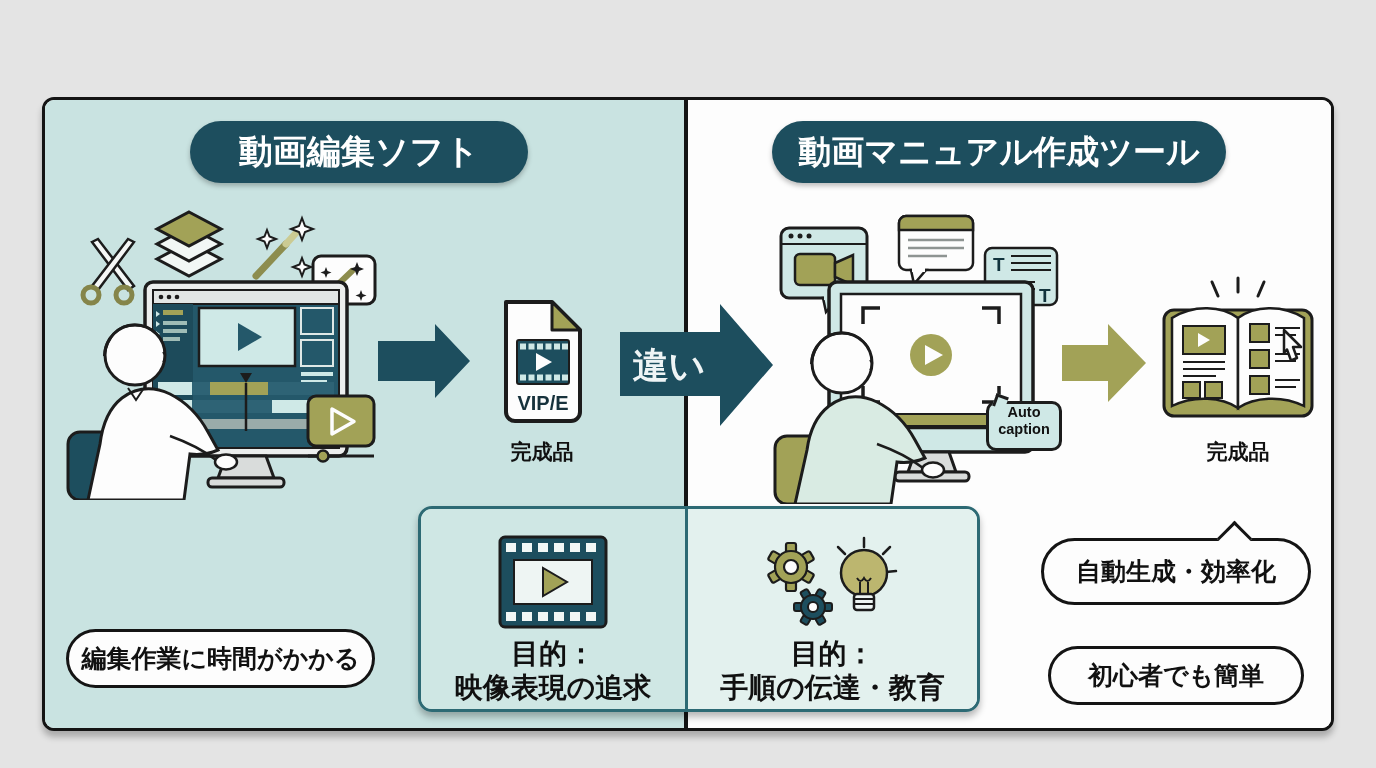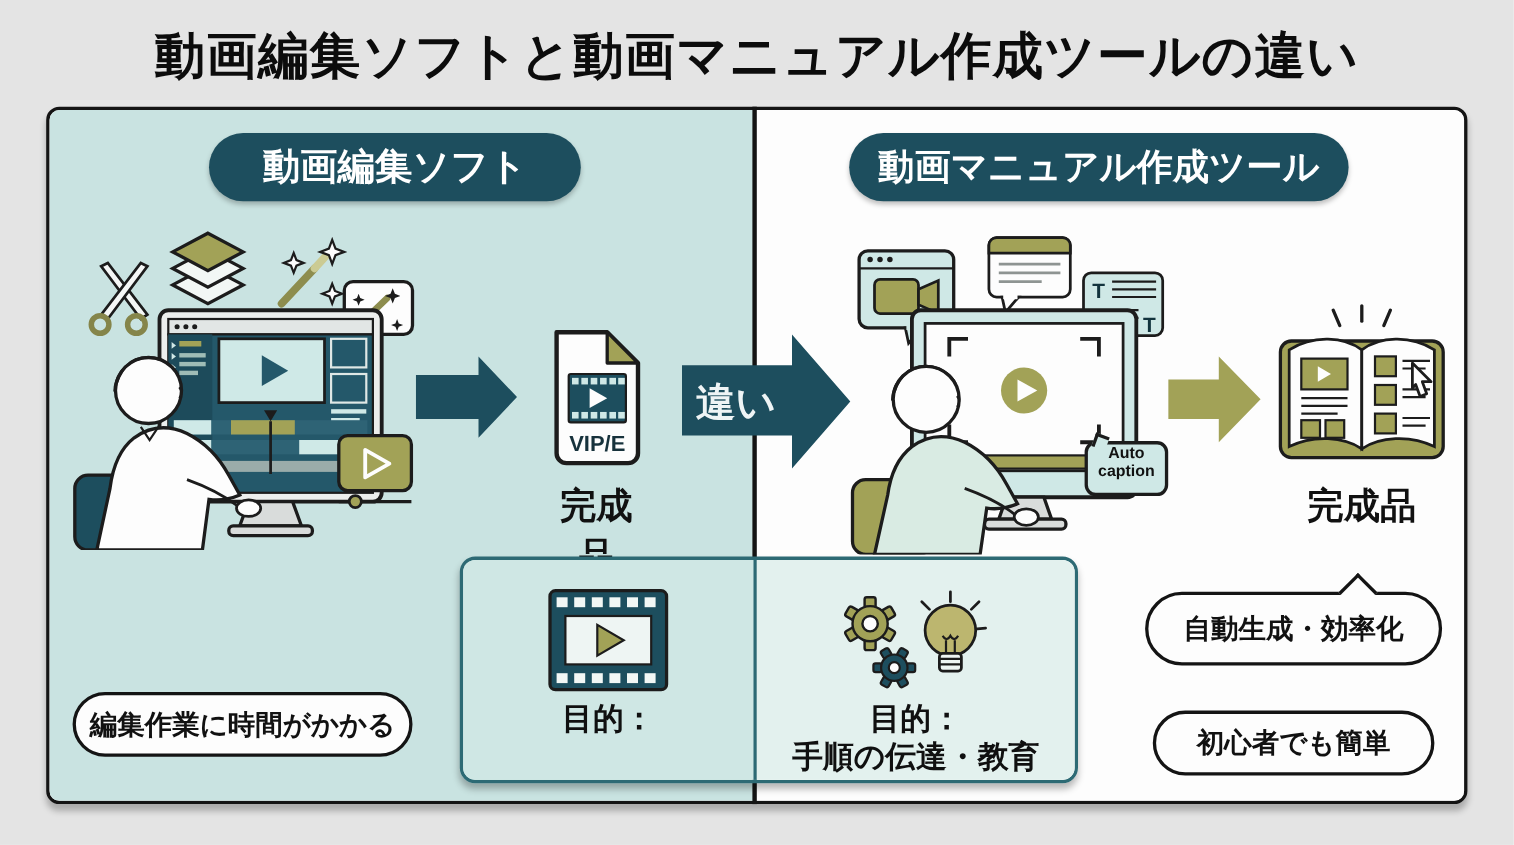--- a/index.html
+++ b/index.html
@@ -22,21 +22,21 @@
           box-shadow:0 3px 5px rgba(0,0,0,0.25); }
   .pill-left  { left:190px; top:121px; width:338px; height:62px; font-size:34px; }
   .pill-right { left:772px; top:121px; width:454px; height:62px; font-size:33px; }
 
   .illu { position:absolute; z-index:2; }
   .illu-left  { left:58px;  top:198px; }
   .illu-right { left:757px; top:208px; }
 
   .arrow-svg { position:absolute; z-index:6; }
 
-  .caption-label { position:absolute; z-index:3; font-size:33px; font-weight:800;
+  .caption-label { position:absolute; z-index:3; font-size:21px; font-weight:800;
                    color:#111; text-align:center; }
 
   .bubble { position:absolute; background:#fdfdfd; border:3.5px solid #141414; border-radius:999px;
             display:flex; align-items:center; justify-content:center; font-size:25px; font-weight:800;
             color:#111; z-index:4; white-space:nowrap; }
   .tail-up { position:absolute; top:-15px; width:25px; height:25px; background:#fdfdfd;
              border-left:3.5px solid #141414; border-top:3.5px solid #141414;
              transform:rotate(45deg); }
 
   .auto-caption { position:absolute; left:986px; top:401px; width:76px; height:50px; z-index:4;
@@ -55,21 +55,20 @@
   .purpose-cell-right { flex:1; background:#e3f1ee; }
   .purpose-icon { margin-top:26px; }
   .purpose-text { margin-top:8px; text-align:center; font-weight:800; font-size:28px;
                   line-height:1.22; color:#101010; white-space:nowrap; }
 </style>
 </head>
 <body>
 
 <div class="stage">
 
-  <div class="title">動画編集ソフトと動画マニュアル作成ツールの違い</div>
 
   <div class="panel">
     <div class="panel-left"></div>
     <div class="panel-right"></div>
   </div>
   <div class="divider"></div>
 
   <div class="pill pill-left">動画編集ソフト</div>
   <div class="pill pill-right">動画マニュアル作成ツール</div>
 
@@ -319,20 +318,21 @@
             <rect x="40" y="77" width="10" height="9"></rect>
             <rect x="56" y="77" width="10" height="9"></rect>
             <rect x="72" y="77" width="10" height="9"></rect>
             <rect x="88" y="77" width="10" height="9"></rect>
         </g>
         <rect x="16" y="25" width="78" height="44" fill="#eef5f3" stroke="#1c1c1c" stroke-width="2"></rect>
         <polygon points="45,33 45,61 69,47" fill="#a2a257" stroke="#1c1c1c" stroke-width="2"></polygon>
       </svg>
       <div class="purpose-text">
         <div>目的：</div>
+        <div>映像表現の追求</div>
       </div>
     </div>
     <div class="purpose-cell purpose-cell-right">
       <svg class="purpose-icon" width="150" height="94" viewBox="0 0 150 94">
         <g>
           <g fill="#a2a257" stroke="#1c1c1c" stroke-width="2.2">
             <rect x="-5" y="-24" width="10" height="10" rx="2" transform="translate(33,32)"></rect>
             <rect x="-5" y="-24" width="10" height="10" rx="2" transform="translate(33,32) rotate(60)"></rect>
             <rect x="-5" y="-24" width="10" height="10" rx="2" transform="translate(33,32) rotate(120)"></rect>
             <rect x="-5" y="-24" width="10" height="10" rx="2" transform="translate(33,32) rotate(180)"></rect>

